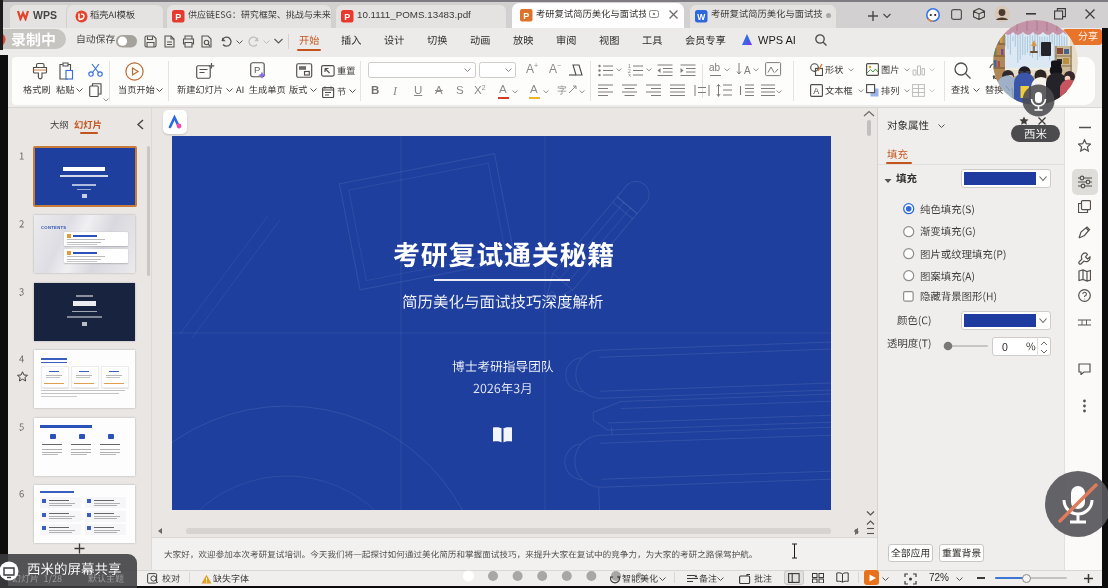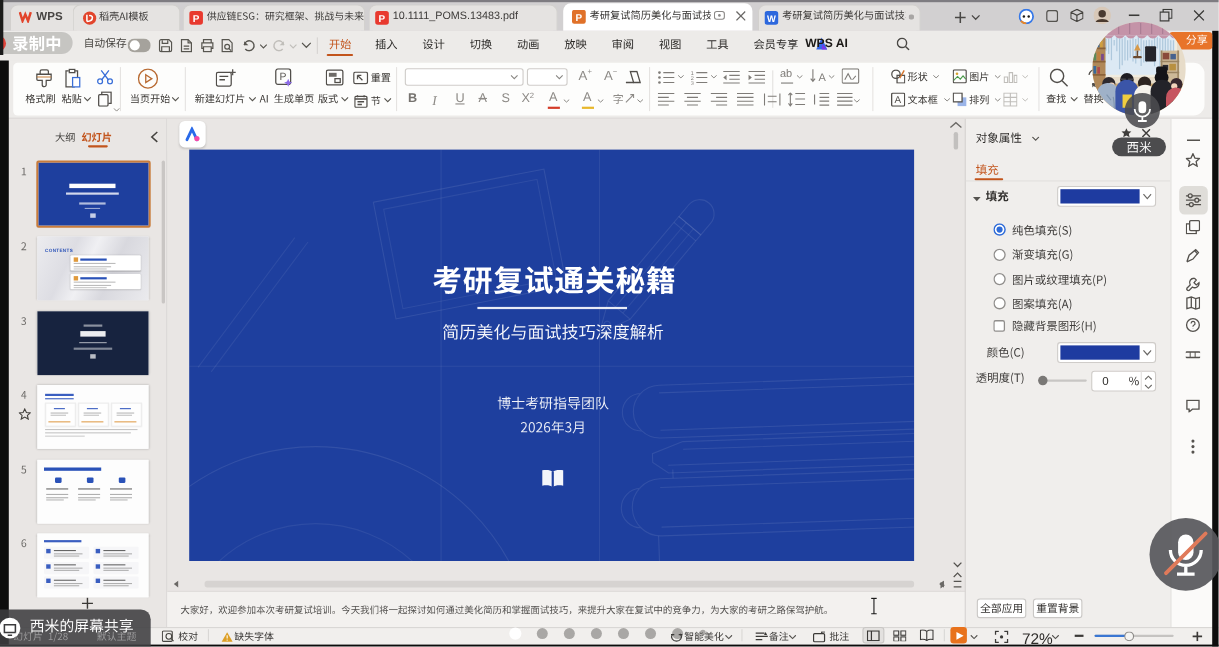--- a/index.html
+++ b/index.html
@@ -170,21 +170,21 @@
       <path transform="translate(0,9)" fill="#2c2a28" d="M0.5 -0.7V0H9.7V-0.7H5.5V-6.6H9.2V-7.4H1.1V-6.6H4.7V-0.7Z M16.4 -0.9C17.5 -0.3 18.7 0.3 19.4 0.8L20 0.3C19.2 -0.2 18 -0.9 16.9 -1.4ZM13.5 -1.4C12.9 -0.8 11.6 -0.1 10.6 0.3C10.8 0.4 11 0.7 11.2 0.8C12.2 0.4 13.5 -0.3 14.3 -0.9ZM12.4 -8.1V-2.1H10.7V-1.4H19.9V-2.1H18.4V-8.1ZM13.1 -2.1V-3.1H17.6V-2.1ZM13.1 -6H17.6V-5.1H13.1ZM13.1 -6.6V-7.4H17.6V-6.6ZM13.1 -4.5H17.6V-3.6H13.1Z"></path>
     </svg>
 <svg class="a" style="left:685px;top:34.5px;overflow:visible" width="2" height="2">
       <path transform="translate(0,9)" fill="#2c2a28" d="M1.6 0.6C2 0.4 2.6 0.4 8 -0.1C8.2 0.3 8.4 0.6 8.5 0.8L9.2 0.4C8.8 -0.4 7.8 -1.5 6.9 -2.3L6.3 -1.9C6.7 -1.6 7.1 -1.2 7.4 -0.7L2.8 -0.4C3.5 -1 4.2 -1.9 4.9 -2.7H9.4V-3.4H0.9V-2.7H3.8C3.2 -1.8 2.4 -1 2.1 -0.7C1.8 -0.4 1.6 -0.2 1.3 -0.2C1.4 0 1.6 0.4 1.6 0.6ZM5.1 -8.6C4.2 -7.2 2.4 -5.9 0.4 -5.1C0.6 -4.9 0.9 -4.6 1 -4.4C1.6 -4.7 2.2 -5 2.7 -5.3V-4.7H7.6V-5.4H2.8C3.7 -6 4.5 -6.6 5.1 -7.3C5.7 -6.7 6.6 -6 7.6 -5.4C8.1 -5.1 8.7 -4.8 9.3 -4.5C9.4 -4.7 9.7 -5 9.8 -5.2C8.2 -5.8 6.5 -6.9 5.6 -7.8L5.9 -8.3Z M12.9 -7.4H17.7V-6.3H12.9ZM12.1 -8.1V-5.6H18.5V-8.1ZM14.8 -3.3V-2.4C14.8 -1.6 14.6 -0.5 10.9 0.2C11 0.4 11.3 0.7 11.4 0.9C15.2 0 15.7 -1.3 15.7 -2.4V-3.3ZM15.6 -0.7C16.8 -0.2 18.5 0.4 19.4 0.9L19.7 0.2C18.9 -0.2 17.2 -0.8 16 -1.2ZM11.8 -4.7V-0.9H12.6V-4H18.1V-1H18.9V-4.7Z M24.7 -8.6 24.4 -7.4H21.8V-6.7H24.2L23.8 -5.5H21V-4.7H23.6C23.3 -4 23.1 -3.4 22.9 -2.9H27.7C27.1 -2.3 26.3 -1.6 25.7 -0.9C24.9 -1.2 24.1 -1.5 23.5 -1.6L23 -1.1C24.6 -0.6 26.6 0.2 27.6 0.8L28.1 0.2C27.7 -0.1 27.1 -0.4 26.4 -0.6C27.4 -1.5 28.4 -2.5 29.1 -3.3L28.5 -3.7L28.4 -3.6H24L24.4 -4.7H29.9V-5.5H24.6L25 -6.7H29.1V-7.4H25.2L25.5 -8.5Z M33.3 -5.8H38.1V-4.9H33.3ZM32.5 -6.4V-4.3H38.9V-6.4ZM38.6 -3.7 38.4 -3.7H32.1V-3H37.4C36.7 -2.8 36 -2.6 35.3 -2.4L35.3 -1.8H31.2V-1.2H35.3V0C35.3 0.2 35.2 0.2 35 0.2C34.9 0.2 34.2 0.2 33.5 0.2C33.6 0.4 33.7 0.6 33.7 0.8C34.7 0.8 35.2 0.8 35.6 0.7C36 0.6 36.1 0.5 36.1 0V-1.2H40.3V-1.8H36.1V-2.1C37.2 -2.4 38.4 -2.8 39.3 -3.3L38.8 -3.7ZM35 -8.5C35.1 -8.3 35.3 -8 35.4 -7.7H31.3V-7H40.1V-7.7H36.2C36.1 -8 35.9 -8.4 35.8 -8.6Z"></path>
     </svg>
 <div class="a" style="left:297px;top:48.5px;width:24px;height:2.5px;background:#c2541c;border-radius:1px"></div>
 <svg class="a" style="left:741px;top:33px;" width="13" height="13">
       <path d="M1,12 L6,1 L11,12 Z" fill="#3468e8"></path>
       <path d="M6.5,7 L11,12 L6,12 Z" fill="#7a3ae8"></path>
     </svg>
-<div class="a" style="left:732px;top:33.5px;font-size:11px;color:#1c1a18;font-weight:bold;white-space:nowrap;">WPS AI</div>
+<div class="a" style="left:758px;top:33.5px;font-size:11px;color:#1c1a18;font-weight:normal;white-space:nowrap;">WPS AI</div>
 <svg class="a" style="left:815px;top:34px;" width="12" height="12">
       <circle cx="5" cy="5" r="4.2" stroke="#4a4845" stroke-width="1.3" fill="none"></circle>
       <path d="M8.2,8.2 L11.5,11.5" stroke="#4a4845" stroke-width="1.3"></path>
     </svg>
 <div class="a" style="left:0px;top:29px;width:66px;height:20px;background:rgba(110,108,106,0.30);border-radius:0 11px 11px 0">
       <svg style="position:absolute;left:-9px;top:3px" width="15" height="15">
         <circle cx="7.5" cy="7.5" r="7" fill="#e0443a"></circle>
       </svg>
     </div>
 <svg class="a" style="left:11px;top:31.5px;overflow:visible" width="2" height="2">
@@ -785,21 +785,21 @@
         <path d="M0.5,0.5 L7,4 L0.5,7.5 Z" fill="#fff"></path>
       </svg>
     </div>
 <svg class="a" style="left:882px;top:576.5px;" width="7" height="5">
       <path d="M0.5,0.5 L3.5,3.5 L6.5,0.5" stroke="#55534f" stroke-width="1" fill="none"></path>
     </svg>
 <svg class="a" style="left:904px;top:572.5px;" width="13" height="12">
       <path d="M1,4 V1 h3 M9,1 h3 v3 M12,8 v3 h-3 M4,11 H1 V8" stroke="#3b3937" stroke-width="1.2" fill="none"></path>
       <circle cx="6.5" cy="6" r="1.5" fill="#3b3937"></circle>
     </svg>
-<div class="a" style="left:929px;top:572px;font-size:14px;color:#2e2c2a;font-weight:normal;white-space:nowrap;">72%</div>
+<div class="a" style="left:929px;top:572px;font-size:10px;color:#2e2c2a;font-weight:normal;white-space:nowrap;">72%</div>
 <svg class="a" style="left:956px;top:576.5px;" width="7" height="5">
       <path d="M0.5,0.5 L3.5,3.5 L6.5,0.5" stroke="#55534f" stroke-width="1" fill="none"></path>
     </svg>
 <div class="a" style="left:977px;top:577px;width:8px;height:1.8px;background:#3b3937"></div>
 <div class="a" style="left:995px;top:577.3px;width:72px;height:1.5px;background:#c5c3c1;border-radius:1px"></div>
 <div class="a" style="left:995px;top:577px;width:31px;height:2px;background:#3a76d2;border-radius:1px"></div>
 <svg class="a" style="left:1022px;top:573.5px;" width="9" height="9">
       <circle cx="4.5" cy="4.5" r="4" fill="#f5f4f2" stroke="#8a8886" stroke-width="1"></circle>
     </svg>
 <svg class="a" style="left:1084px;top:573.5px;" width="9" height="9">

